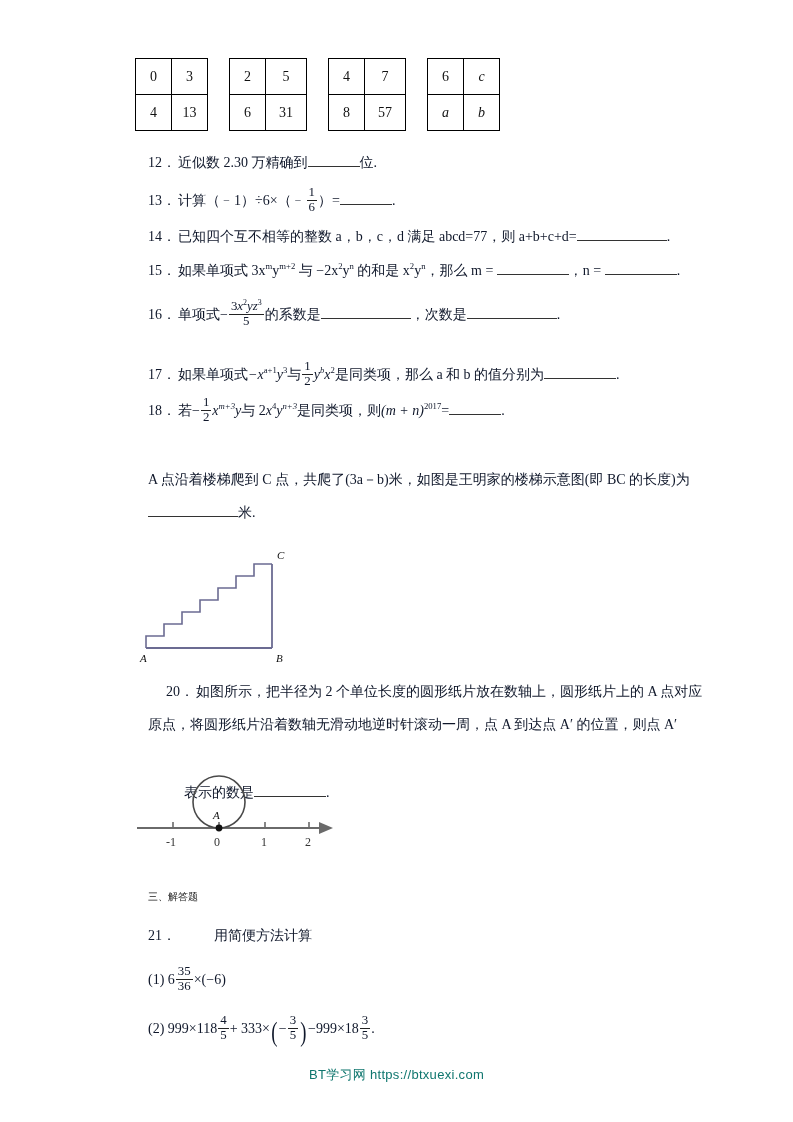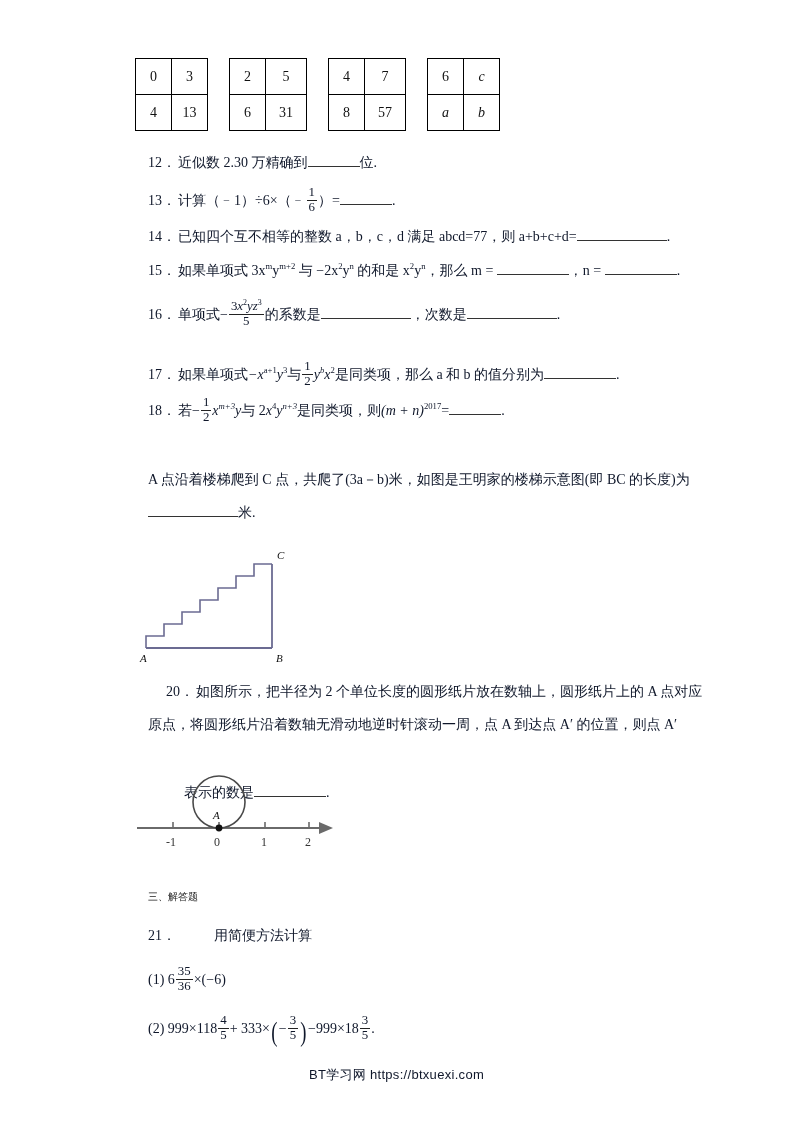--- a/index.html
+++ b/index.html
@@ -123,21 +123,21 @@
   }
 
   
   .footer {
     position: absolute;
     left: 0;
     top: 1066px;
     width: 793px;
     text-align: center;
     font-size: 13px;
-    color: #0f172a;
+    color: #0f766e;
     font-family: "Liberation Sans", sans-serif;
     letter-spacing: 0.3px;
   }
 </style>
 </head>
 <body>
 
 <div class="page">
 
   <div class="tables-row">

